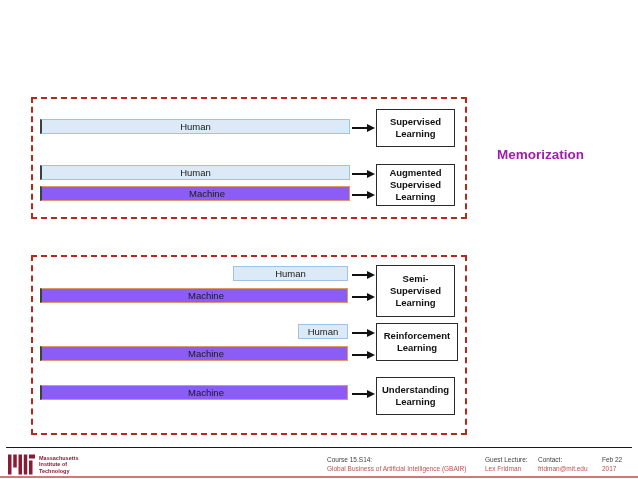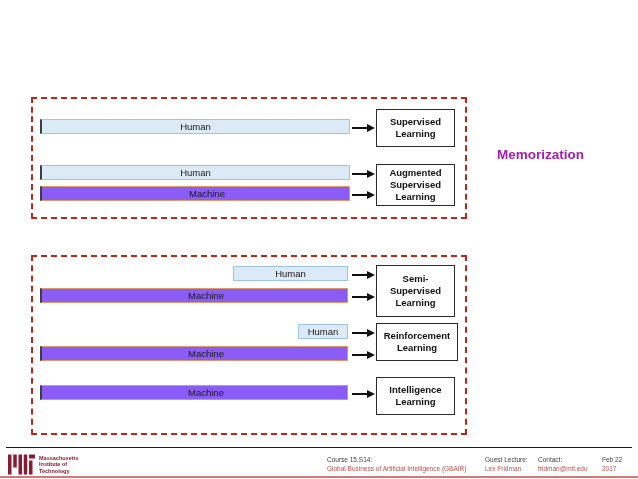--- a/index.html
+++ b/index.html
@@ -103,21 +103,21 @@
   <div class="outbox" style="left:376px; top:323px; width:82px; height:38px;">
     <span>Reinforcement</span>
     <span>Learning</span>
   </div>
 
   <div class="bar machine axis" style="left:40px; top:385px; width:308px;">
     <span>Machine</span>
   </div>
   <div class="arrow" style="left:352px; top:393px;"></div>
   <div class="outbox" style="left:376px; top:377px; width:79px; height:38px;">
-    <span>Intelligence</span>
+    <span>Understanding</span>
     <span>Learning</span>
   </div>
 
 
   <div class="footer-line"></div>
 
   <svg class="mit-logo" viewBox="0 0 54 40">
     <rect x="0" y="0" width="7" height="40" fill="#8a1b34"></rect>
     <rect x="10.5" y="0" width="7" height="26" fill="#8a1b34"></rect>
     <rect x="21" y="0" width="7" height="40" fill="#8a1b34"></rect>

